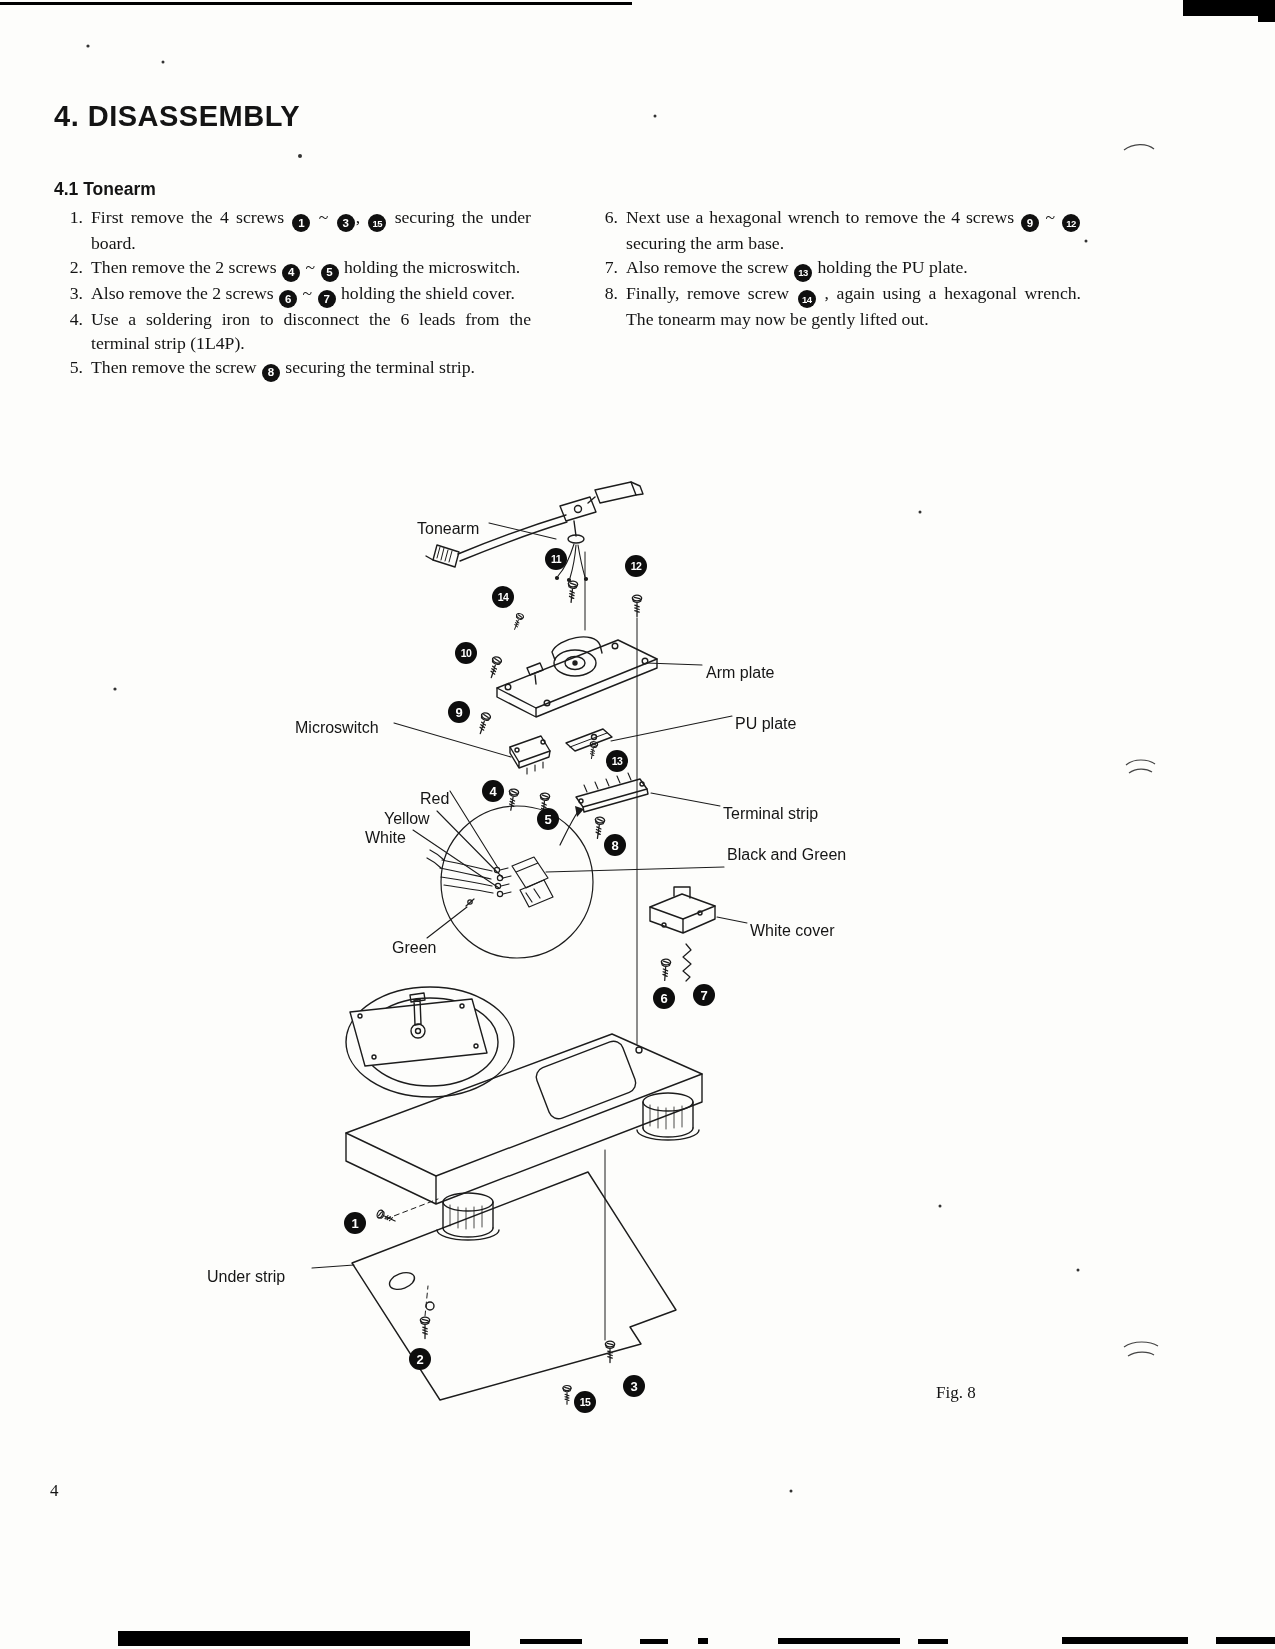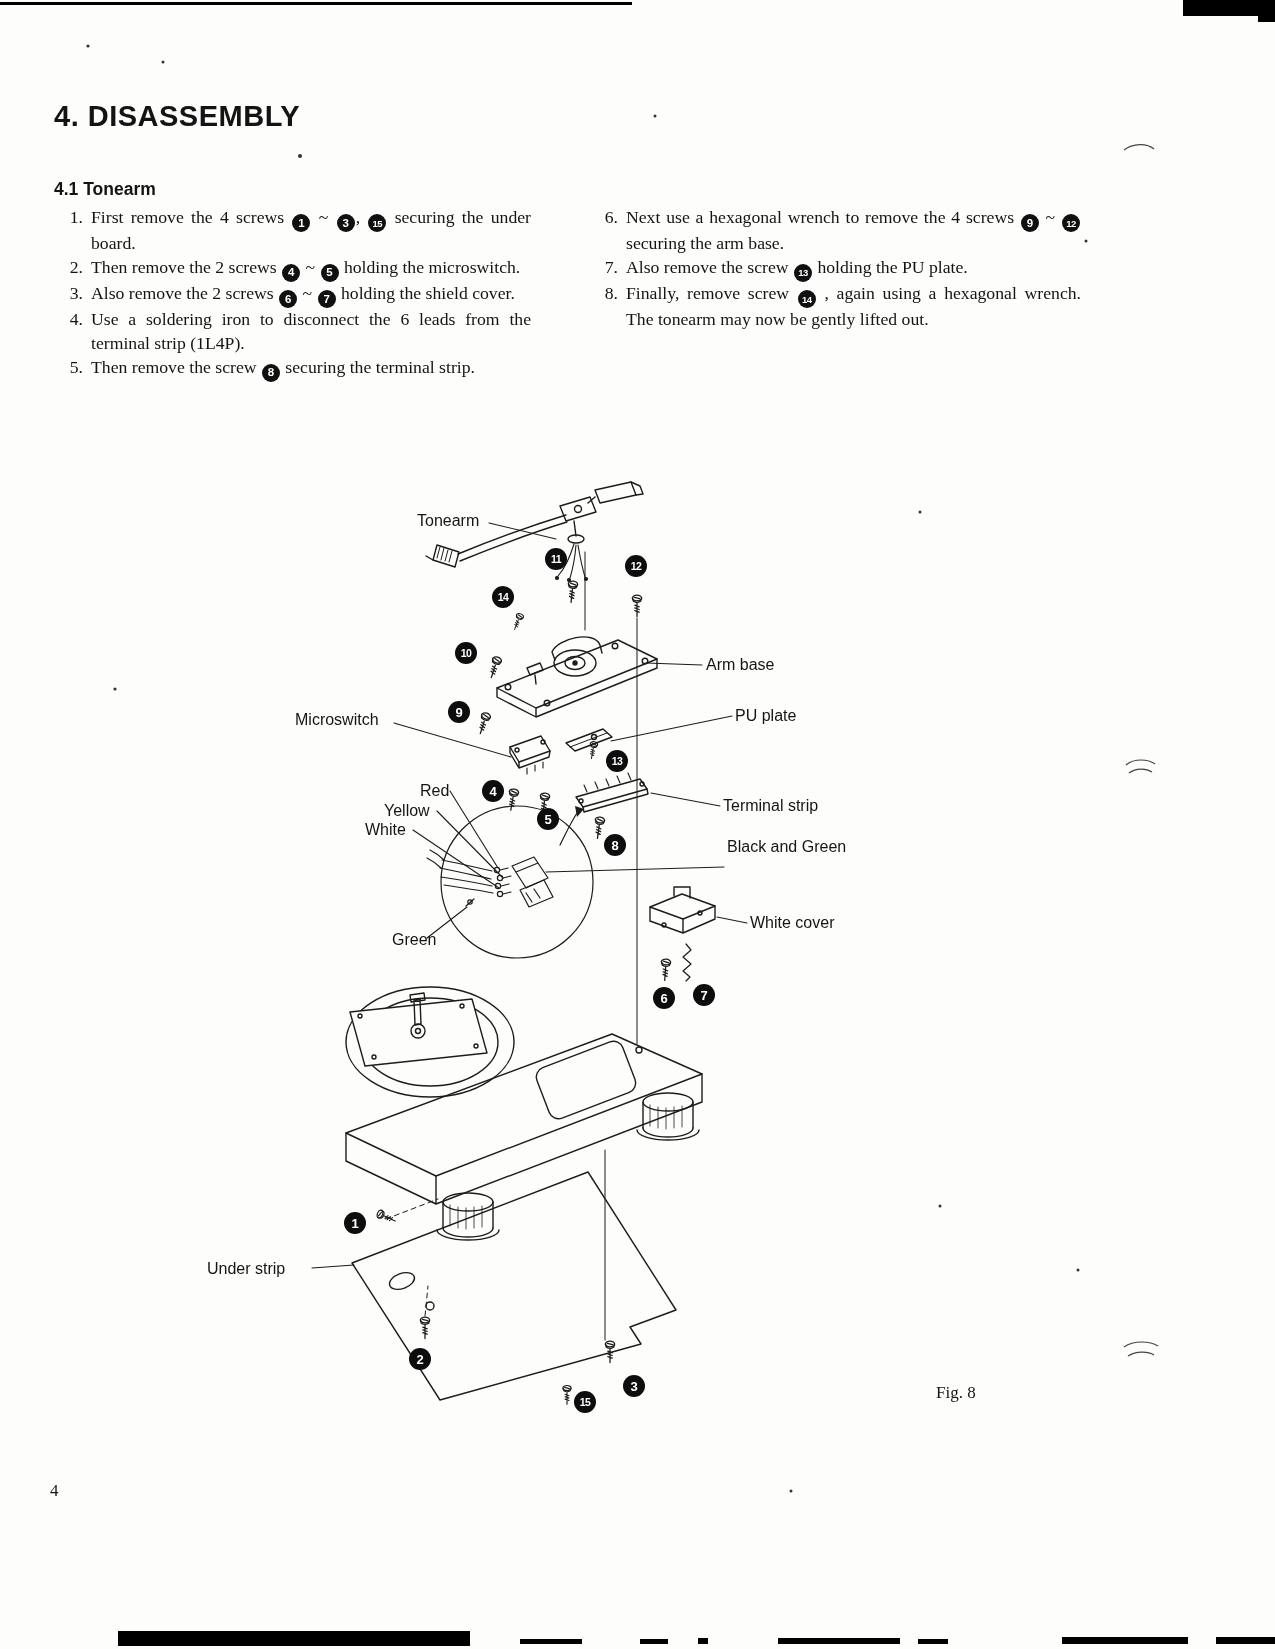--- a/index.html
+++ b/index.html
@@ -33,21 +33,21 @@
   .nbadge.two{font-size:9.5px;letter-spacing:-.5px;}
   .callout{
     position:absolute;width:22px;height:22px;border-radius:50%;
     background:#0d0d0d;color:#fff;display:flex;align-items:center;justify-content:center;
     font-family:"Liberation Sans", sans-serif;font-weight:bold;font-size:13px;line-height:1;
     z-index:3;
   }
   .callout.two{font-size:10.5px;letter-spacing:-.5px;}
   .dlabel{
     position:absolute;font-family:"Liberation Sans", sans-serif;font-size:16px;
-    color:#151515;white-space:nowrap;z-index:3;
+    color:#151515;white-space:nowrap;z-index:3;margin-top:8px;
   }
   #fig-caption{position:absolute;left:936px;top:1383px;font-size:17px;z-index:3;}
   #page-num{position:absolute;left:50px;top:1481px;font-size:17px;}
   svg{display:block;}
 </style>
 </head>
 <body>
 
 <div class="abs" id="title">4. DISASSEMBLY</div>
 <div class="abs" id="section">4.1 Tonearm</div>
@@ -293,21 +293,21 @@
   <g stroke="#444" stroke-width="1.2" fill="none">
     <path d="M1124 150 C1133 143 1147 143 1154 149"></path>
     <path d="M1126 765 C1134 758 1148 759 1155 764"></path>
     <path d="M1129 773 C1136 768 1146 768 1152 772"></path>
     <path d="M1124 1347 C1134 1340 1150 1341 1158 1346"></path>
     <path d="M1128 1356 C1136 1351 1148 1351 1154 1355"></path>
   </g>
 </svg>
 
 <div class="dlabel" style="left:417px;top:512px">Tonearm</div>
-<div class="dlabel" style="left:706px;top:656px">Arm base</div>
+<div class="dlabel" style="left:706px;top:656px">Arm plate</div>
 <div class="dlabel" style="left:295px;top:711px">Microswitch</div>
 <div class="dlabel" style="left:735px;top:707px">PU plate</div>
 <div class="dlabel" style="left:420px;top:782px">Red</div>
 <div class="dlabel" style="left:384px;top:802px">Yellow</div>
 <div class="dlabel" style="left:365px;top:821px">White</div>
 <div class="dlabel" style="left:723px;top:797px">Terminal strip</div>
 <div class="dlabel" style="left:727px;top:838px">Black and Green</div>
 <div class="dlabel" style="left:750px;top:914px">White cover</div>
 <div class="dlabel" style="left:392px;top:931px">Green</div>
 <div class="dlabel" style="left:207px;top:1260px">Under strip</div>

